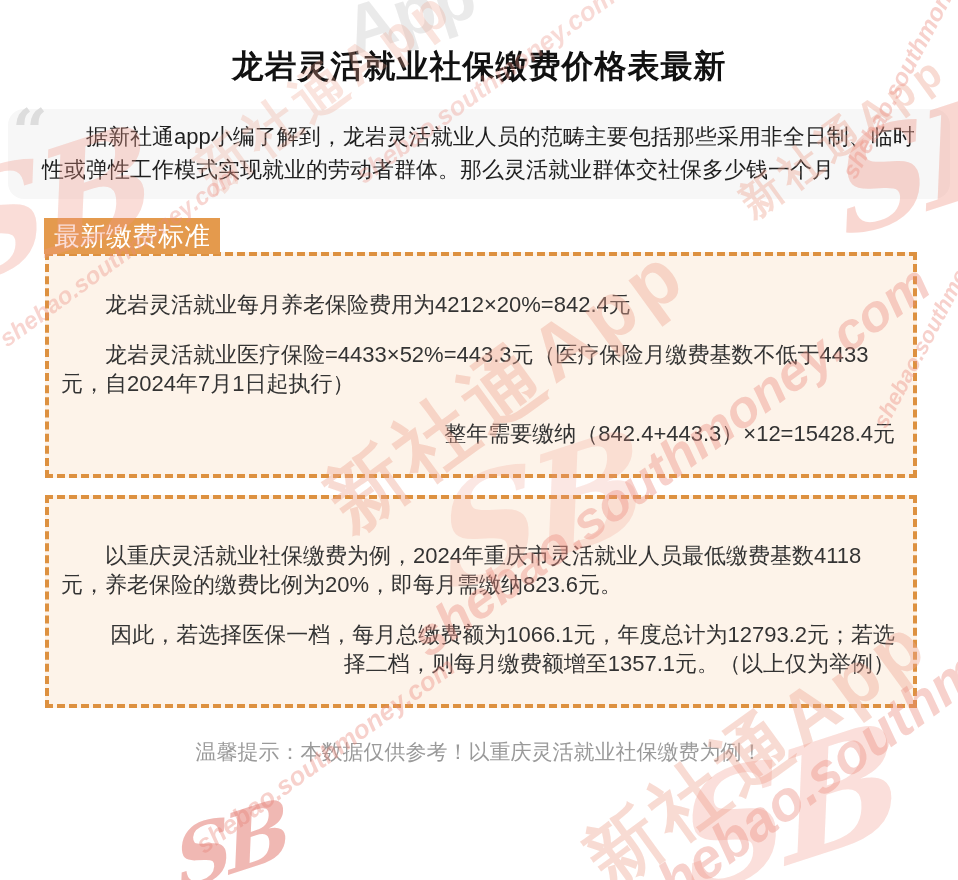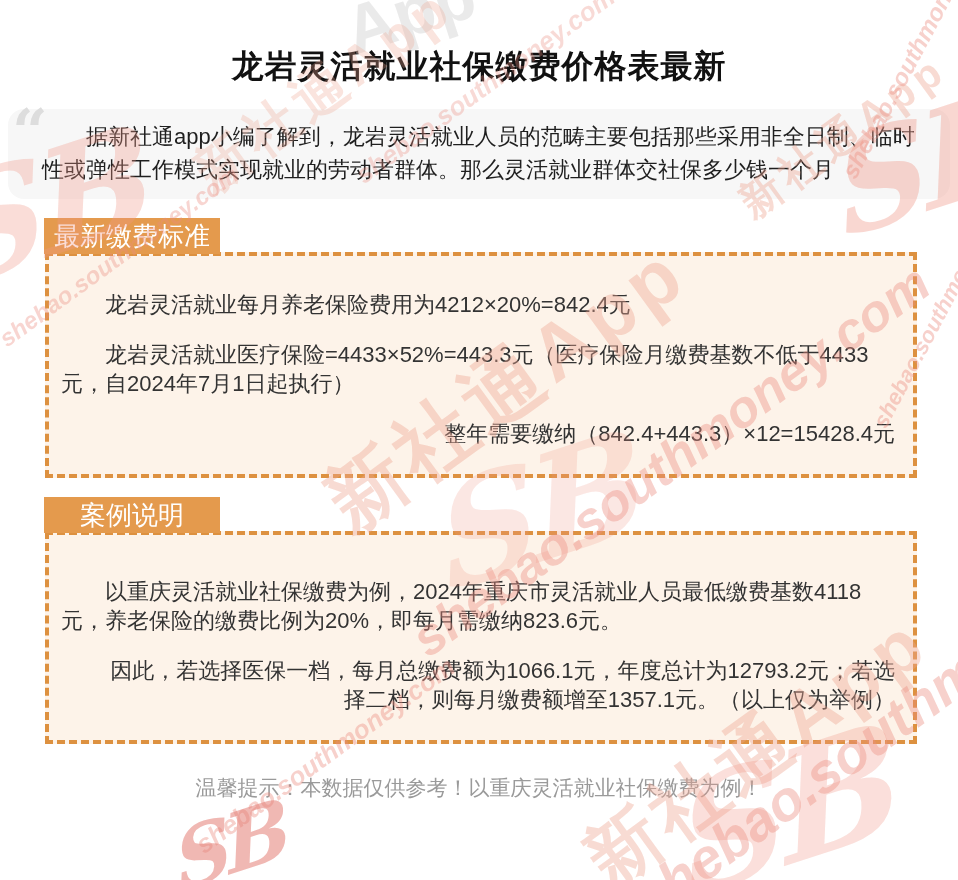--- a/index.html
+++ b/index.html
@@ -130,21 +130,20 @@
     <div class="section">
       <div class="section-label">最新缴费标准</div>
       <div class="dash-box">
         <p>龙岩灵活就业每月养老保险费用为4212×20%=842.4元</p>
         <p>龙岩灵活就业医疗保险=4433×52%=443.3元（医疗保险月缴费基数不低于4433元，自2024年7月1日起执行）</p>
         <p>整年需要缴纳（842.4+443.3）×12=15428.4元</p>
       </div>
     </div>
 
     <div class="section">
-      <div class="section-label">案例说明</div>
       <div class="dash-box case">
         <p>以重庆灵活就业社保缴费为例，2024年重庆市灵活就业人员最低缴费基数4118元，养老保险的缴费比例为20%，即每月需缴纳823.6元。</p>
         <p>因此，若选择医保一档，每月总缴费额为1066.1元，年度总计为12793.2元；若选择二档，则每月缴费额增至1357.1元。（以上仅为举例）</p>
       </div>
     </div>
 
     <div class="footer-notice">温馨提示：本数据仅供参考！以重庆灵活就业社保缴费为例！</div>
 
   </div>
 </div>

